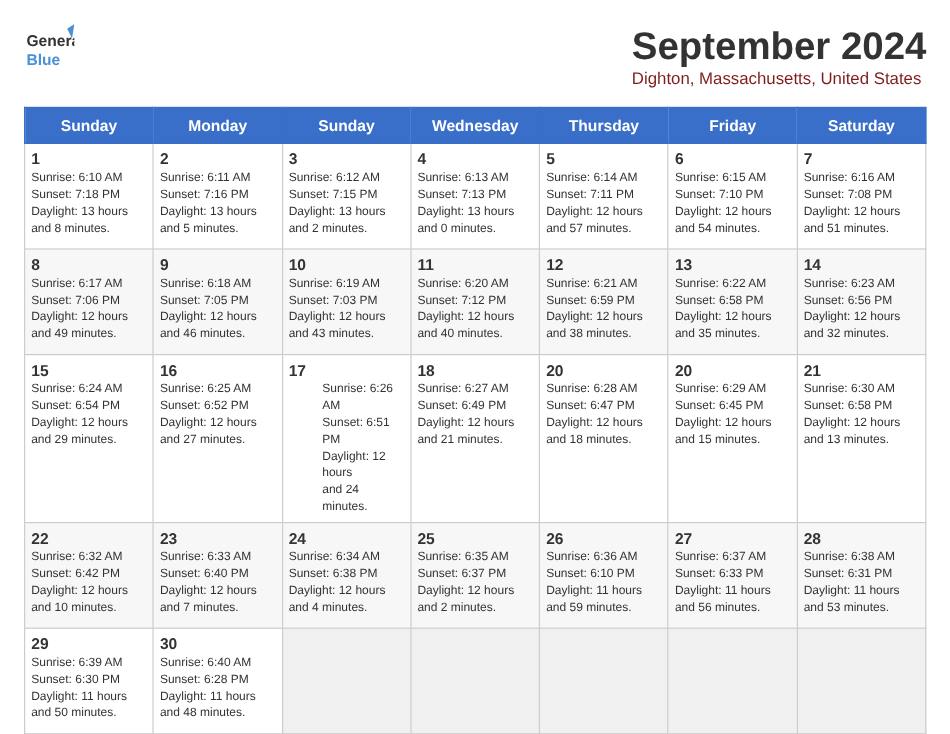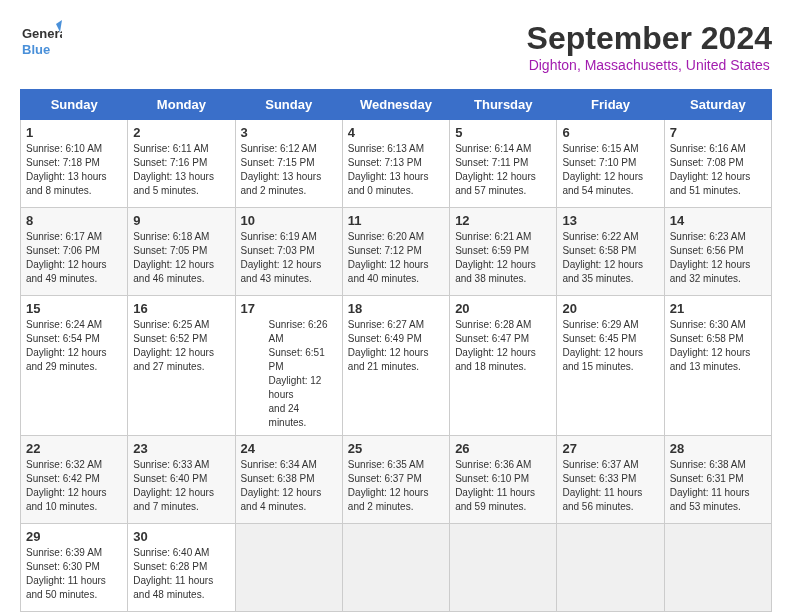--- a/index.html
+++ b/index.html
@@ -14,29 +14,29 @@
       display: flex;
       justify-content: space-between;
       align-items: flex-start;
       margin-bottom: 16px;
     }
     .logo {
       display: flex;
       align-items: center;
       gap: 6px;
     }
-    .title-block { text-align: center; }
+    .title-block { text-align: left; }
     .month-title {
       font-size: 32px;
       font-weight: bold;
       color: #333;
     }
     .location {
       font-size: 14px;
-      color: #a21caf;
+      color: #7f1d1d;
     }
     .calendar {
       width: 100%;
       border-collapse: collapse;
       table-layout: fixed;
     }
     .calendar thead th {
       background: #3a6fc9;
       color: #fff;
       font-size: 13px;

